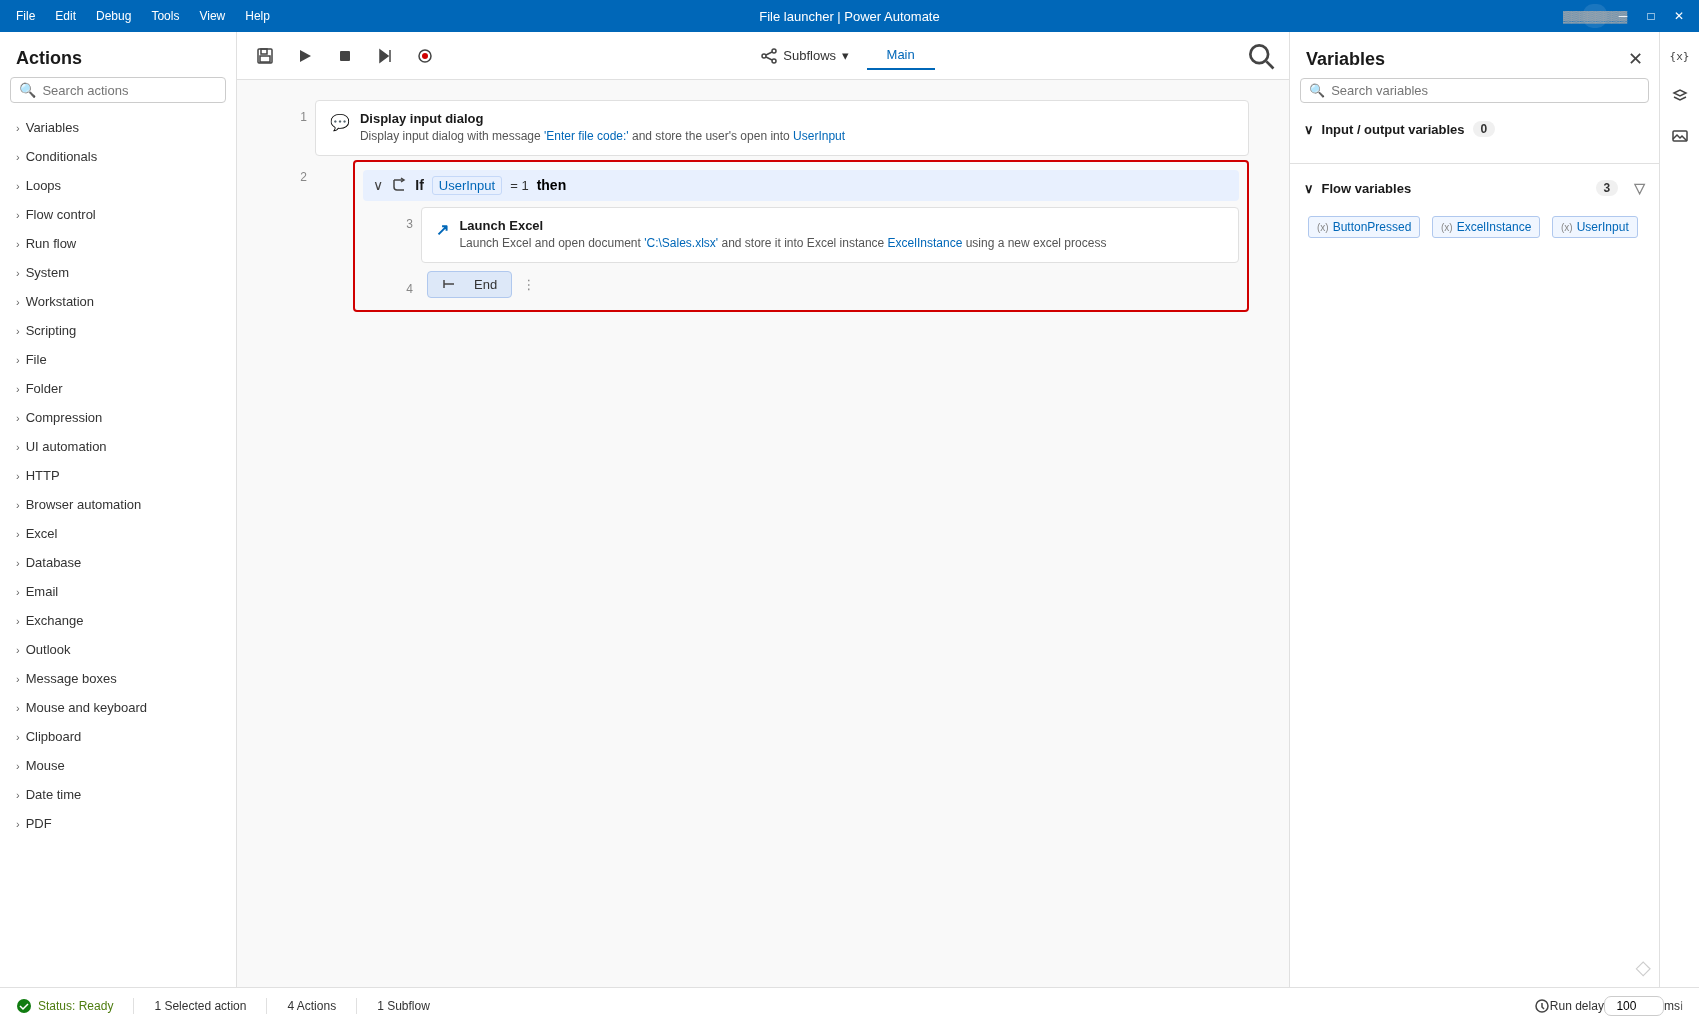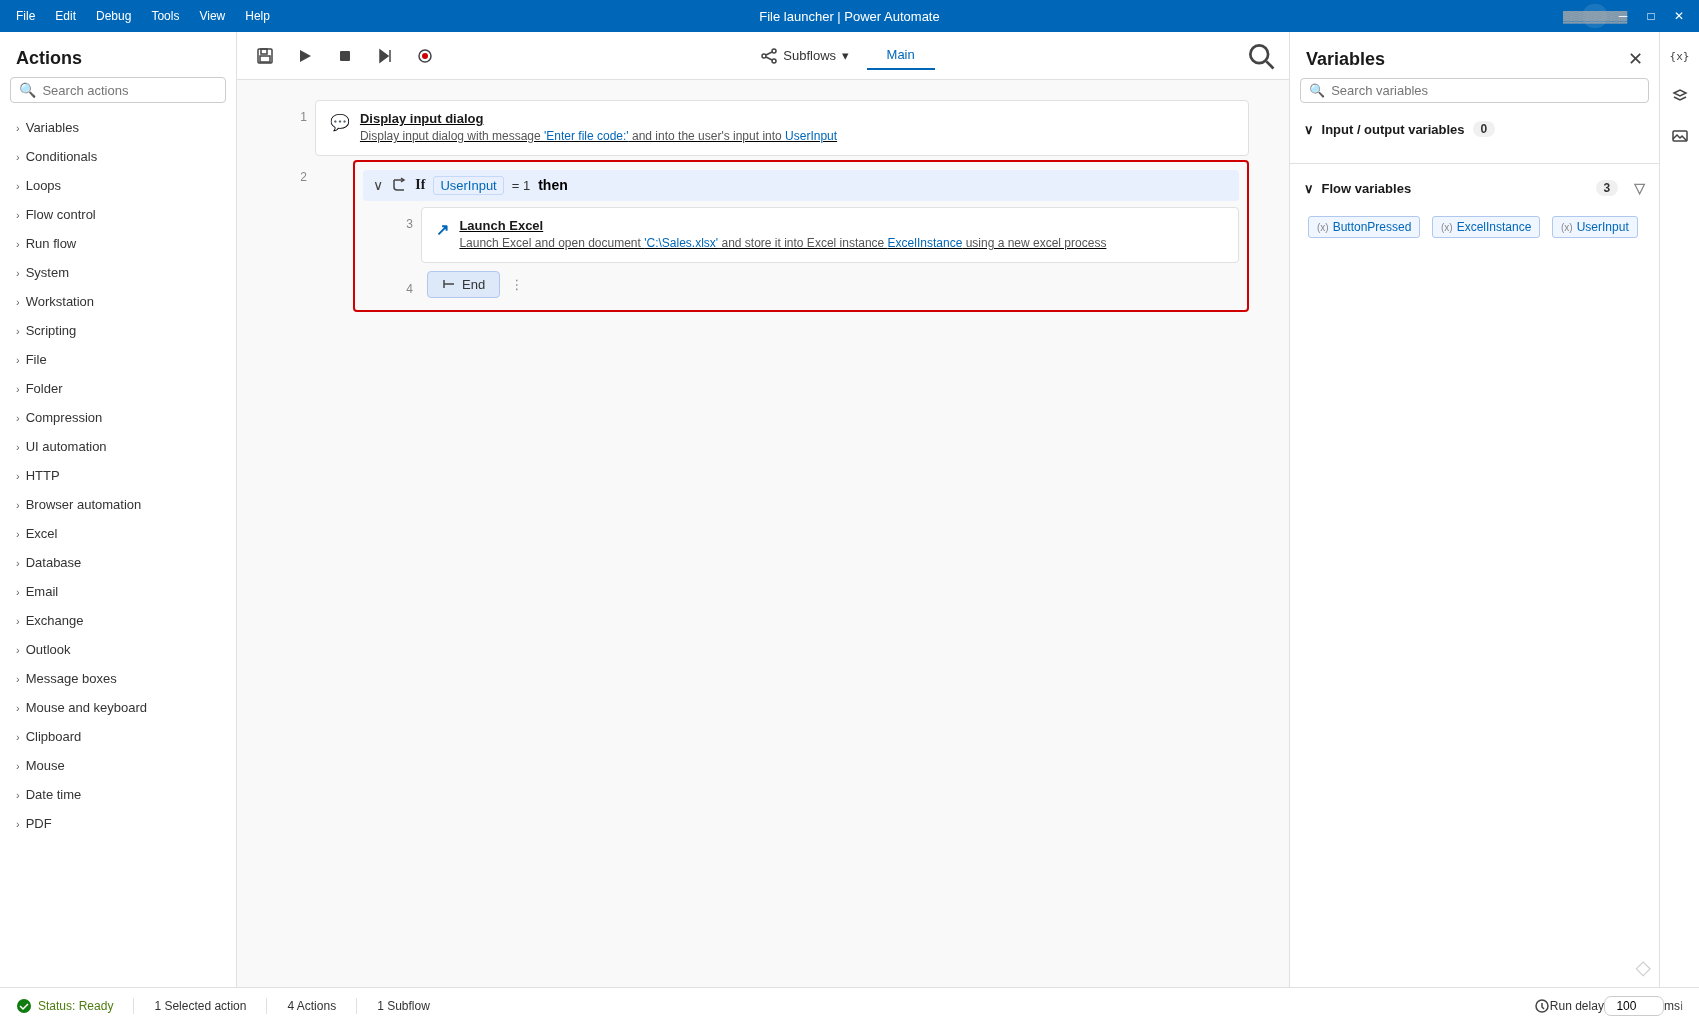--- a/index.html
+++ b/index.html
@@ -73,45 +73,45 @@
       display: flex; align-items: flex-start; margin-bottom: 4px; position: relative;
     }
     .step-number {
       width: 30px; text-align: right; padding-top: 10px; color: #888; font-size: 12px; flex-shrink: 0; margin-right: 8px;
     }
     .step-card {
       background: white; border: 1px solid #e0e0e0; border-radius: 4px;
       padding: 10px 14px; flex: 1; display: flex; align-items: flex-start; gap: 10px;
     }
     .step-icon { font-size: 16px; color: #555; margin-top: 2px; }
-    .step-content { flex: 1; text-decoration: underline; }
+    .step-content { flex: 1; }
     .step-title { font-weight: 600; font-size: 13px; color: #1a1a1a; margin-bottom: 2px; }
     .step-desc { font-size: 12px; color: #555; line-height: 1.4; }
     .step-link { color: #0067b8; }
 
     
     .if-block {
       border: 2px solid #d00000; border-radius: 4px; margin-left: 38px; margin-bottom: 4px;
       padding: 8px;
     }
     .if-header {
       display: flex; align-items: center; gap: 8px; padding: 6px 10px;
       background: #e8f0fe; border-radius: 4px; margin-bottom: 6px;
     }
-    .if-keyword { font-weight: 700; color: #1a1a1a; font-size: 14px; font-family: Liberation Serif, serif; }
+    .if-keyword { font-weight: 700; color: #1a1a1a; font-size: 14px; }
     .if-var { color: #0067b8; font-size: 13px; background: #e8f0fe; padding: 1px 6px; border-radius: 3px; border: 1px solid #c5d8f8; }
     .if-op { font-size: 13px; color: #333; }
     .if-then { font-weight: 700; font-size: 14px; }
     .if-collapse { font-size: 14px; color: #444; cursor: pointer; }
 
     .nested-step { display: flex; align-items: flex-start; margin-left: 20px; margin-bottom: 4px; }
     .end-row { display: flex; align-items: center; gap: 6px; }
     .end-btn {
       background: #dde8f8; border: 1px solid #b0c8ee; border-radius: 4px;
-      padding: 5px 14px; font-size: 13px; color: #333; cursor: pointer; display: flex; align-items: center; gap: 6px;
+      padding: 5px 14px; font-size: 13px; color: #333; cursor: pointer; display: flex; align-items: center; gap: 18px;
     }
 
     
     .variables-panel {
       width: 370px; background: white; border-left: 1px solid #e0e0e0;
       display: flex; flex-direction: column; flex-shrink: 0;
     }
     .var-header {
       display: flex; align-items: center; justify-content: space-between;
       padding: 16px 16px 8px;
@@ -369,21 +369,21 @@
 
       <div class="canvas">
 
         <div class="flow-step">
           <div class="step-number">1</div>
           <div class="step-card">
             <span class="step-icon">💬</span>
             <div class="step-content">
               <div class="step-title">Display input dialog</div>
               <div class="step-desc">
-                <span>Display input dialog with message </span><span class="step-link">'Enter file code:'</span><span> and into the user's input into </span><span class="step-link">UserInput</span>
+                <span>Display input dialog with message </span><span class="step-link">'Enter file code:'</span><span> and store the user's open into </span><span class="step-link">UserInput</span>
               </div>
             </div>
           </div>
         </div>
 
         <div style="display:flex; align-items:flex-start; margin-bottom:4px;">
           <div class="step-number">2</div>
           <div class="if-block" style="flex:1;">
 
             <div class="if-header">

